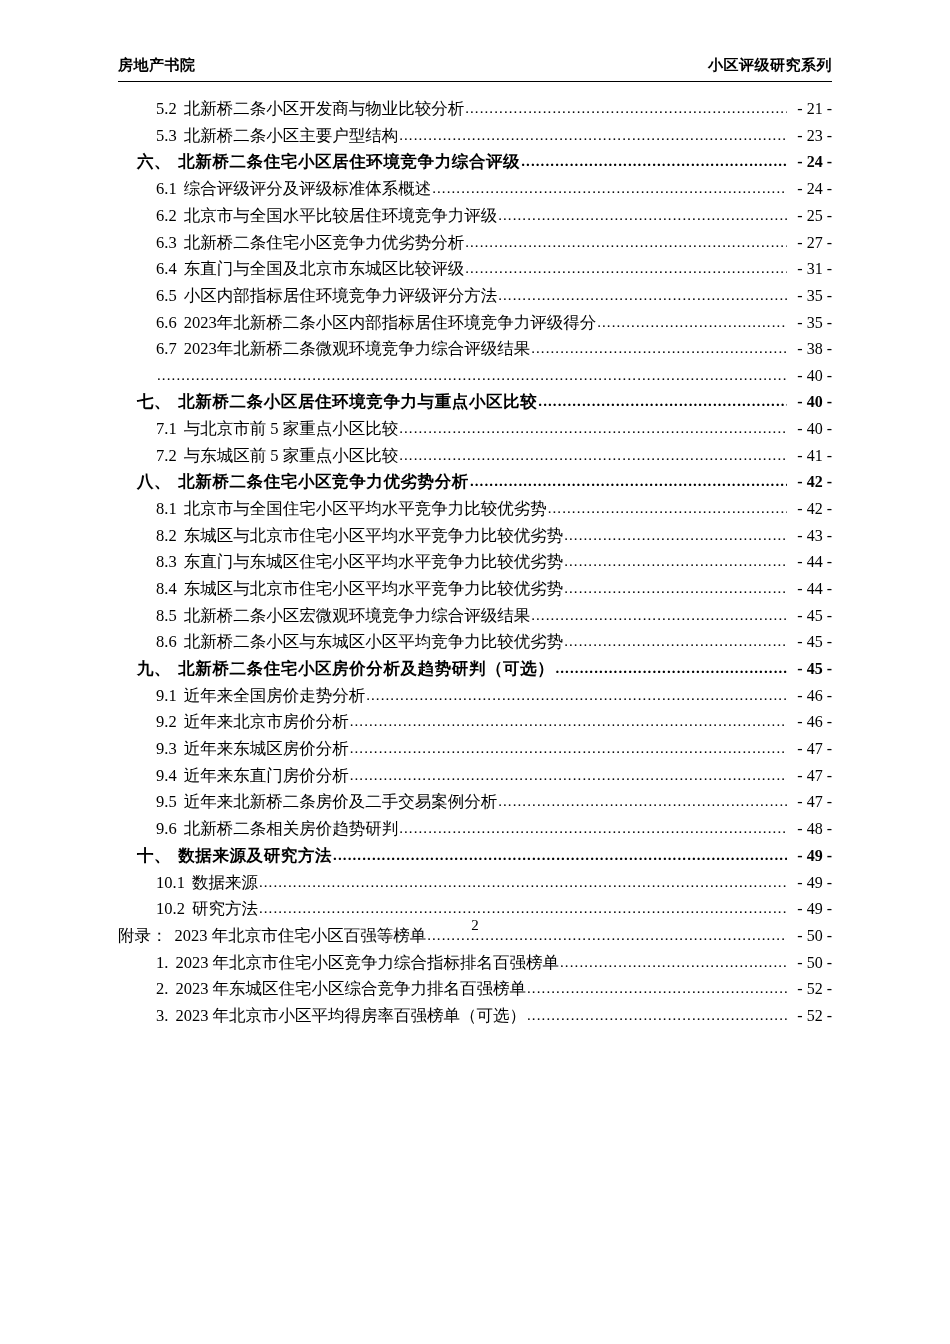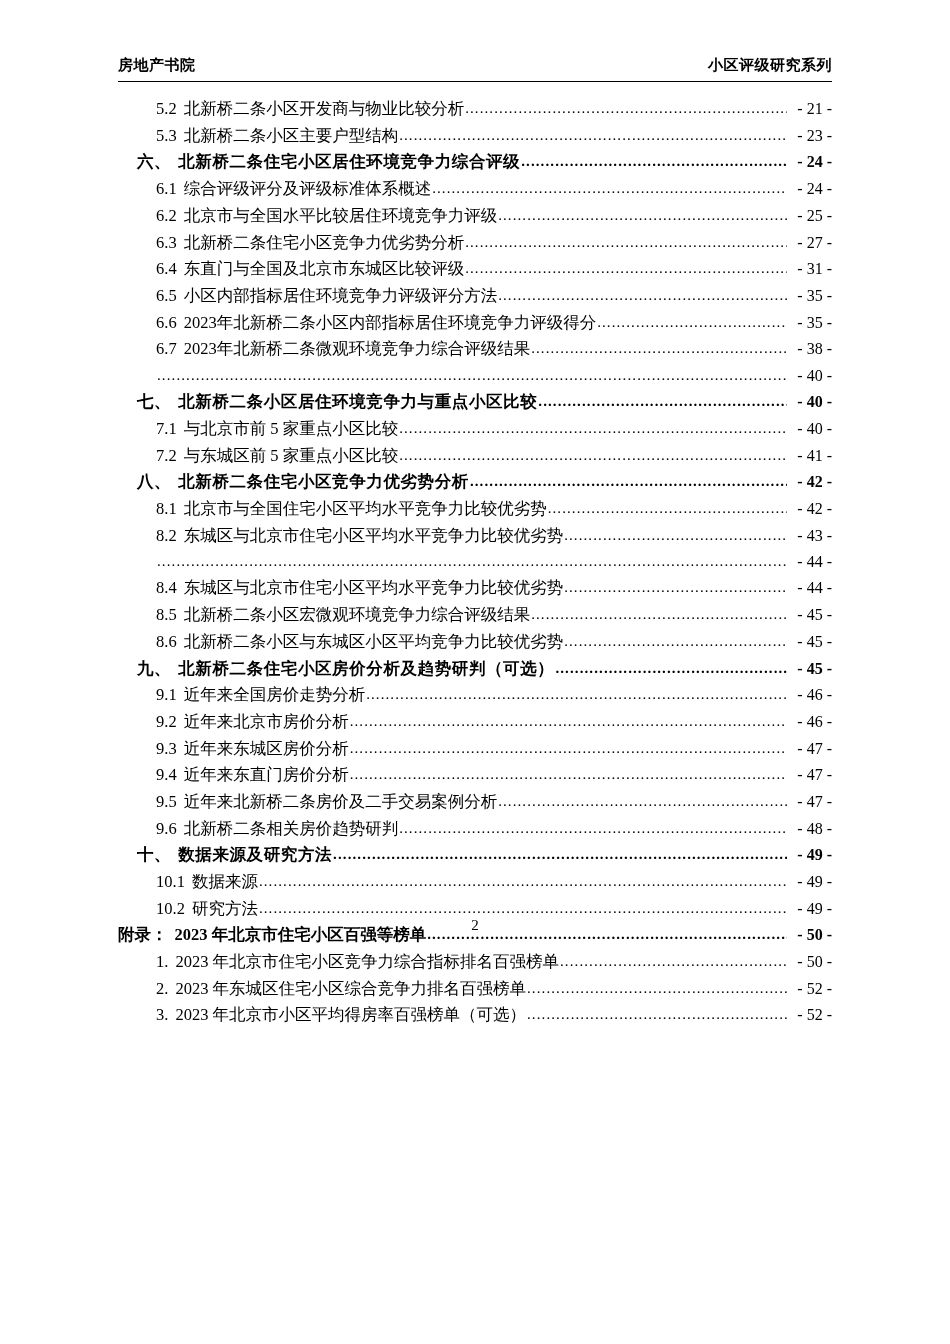--- a/index.html
+++ b/index.html
@@ -64,21 +64,21 @@
   .toc-entry .page-no {
     flex: 0 0 auto;
     text-align: right;
     min-width: 44px;
     font-size: 16px;
   }
   
   .lvl-1 { padding-left: 0px; font-weight: bold; }
   .lvl-1 .label { letter-spacing: 0.6px; margin-left: 19px; }
   .lvl-2 { padding-left: 38px; }
-  .lvl-appendix { padding-left: 0px; font-weight: bold; justify-content: flex-end; }
+  .lvl-appendix { padding-left: 0px; font-weight: normal; justify-content: flex-end; }
   .lvl-appendix-item { padding-left: 38px; }
 
   .num {
     display: inline-block;
   }
   .gap-sm { display:inline-block; width: 7px; }
 
   
   .footer {
     position: absolute;
@@ -178,20 +178,21 @@
         <span class="label"><span class="num">8.1</span><span class="gap-sm"></span><span>北京市与全国住宅小区平均水平竞争力比较优劣势</span></span>
         <span class="dots">........................................................................................................................................................................................................</span>
         <span class="page-no">- 42 -</span>
       </div>
       <div class="toc-entry lvl-2">
         <span class="label"><span class="num">8.2</span><span class="gap-sm"></span><span>东城区与北京市住宅小区平均水平竞争力比较优劣势</span></span>
         <span class="dots">........................................................................................................................................................................................................</span>
         <span class="page-no">- 43 -</span>
       </div>
       <div class="toc-entry lvl-2">
+        <span class="label"><span class="num">8.3</span><span class="gap-sm"></span><span>东直门与东城区住宅小区平均水平竞争力比较优劣势</span></span>
         <span class="dots">........................................................................................................................................................................................................</span>
         <span class="page-no">- 44 -</span>
       </div>
       <div class="toc-entry lvl-2">
         <span class="label"><span class="num">8.4</span><span class="gap-sm"></span><span>东城区与北京市住宅小区平均水平竞争力比较优劣势</span></span>
         <span class="dots">........................................................................................................................................................................................................</span>
         <span class="page-no">- 44 -</span>
       </div>
       <div class="toc-entry lvl-2">
         <span class="label"><span class="num">8.5</span><span class="gap-sm"></span><span>北新桥二条小区宏微观环境竞争力综合评级结果</span></span>

